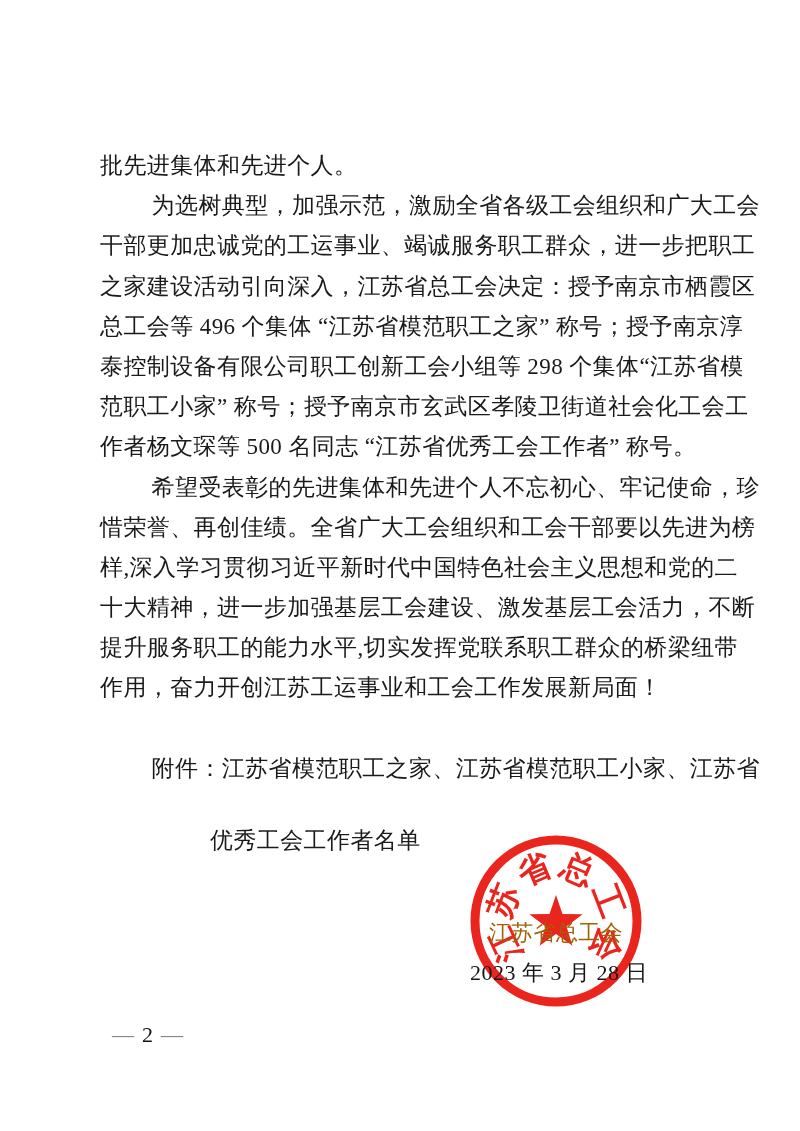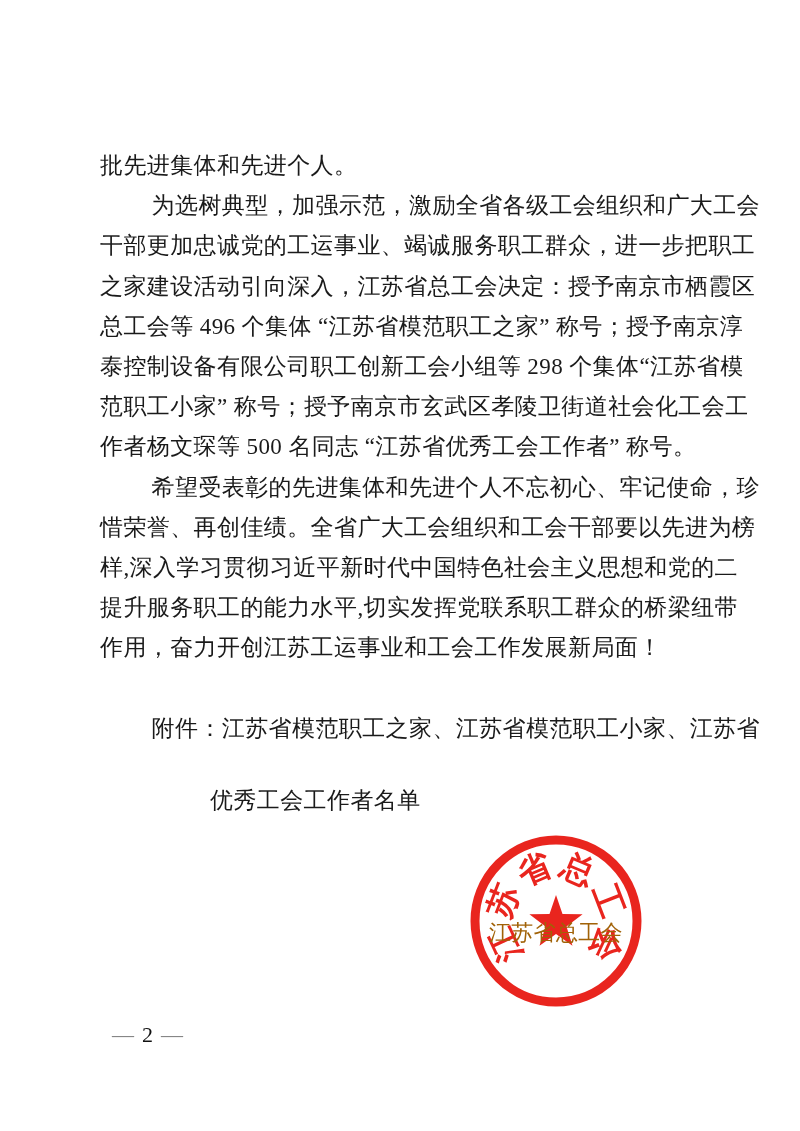--- a/index.html
+++ b/index.html
@@ -74,20 +74,21 @@
     <div class="line indent">为选树典型，加强示范，激励全省各级工会组织和广大工会</div>
     <div class="line">干部更加忠诚党的工运事业、竭诚服务职工群众，进一步把职工</div>
     <div class="line">之家建设活动引向深入，江苏省总工会决定：授予南京市栖霞区</div>
     <div class="line">总工会等 496 个集体 “江苏省模范职工之家” 称号；授予南京淳</div>
     <div class="line">泰控制设备有限公司职工创新工会小组等 298 个集体“江苏省模</div>
     <div class="line">范职工小家” 称号；授予南京市玄武区孝陵卫街道社会化工会工</div>
     <div class="line">作者杨文琛等 500 名同志 “江苏省优秀工会工作者” 称号。</div>
     <div class="line indent">希望受表彰的先进集体和先进个人不忘初心、牢记使命，珍</div>
     <div class="line">惜荣誉、再创佳绩。全省广大工会组织和工会干部要以先进为榜</div>
     <div class="line">样,深入学习贯彻习近平新时代中国特色社会主义思想和党的二</div>
+    <div class="line">十大精神，进一步加强基层工会建设、激发基层工会活力，不断</div>
     <div class="line">提升服务职工的能力水平,切实发挥党联系职工群众的桥梁纽带</div>
     <div class="line">作用，奋力开创江苏工运事业和工会工作发展新局面！</div>
     <div class="line spacer"></div>
     <div class="line indent">附件：江苏省模范职工之家、江苏省模范职工小家、江苏省</div>
     <div class="line hang">优秀工会工作者名单</div>
   </div>
 
   <svg class="seal-svg" width="800" height="1131" viewBox="0 0 800 1131" xmlns="http://www.w3.org/2000/svg">
     <g opacity="0.93" fill="#e8150d" stroke="none" font-family="Liberation Serif, DejaVu Serif, serif" font-weight="bold">
       <circle cx="556" cy="921" r="81" fill="none" stroke="#e8150d" stroke-width="9"></circle>
@@ -98,18 +99,19 @@
         <text transform="translate(534.1,869.5) rotate(-23)" text-anchor="middle" dominant-baseline="central">省</text>
         <text transform="translate(577.9,869.5) rotate(23)" text-anchor="middle" dominant-baseline="central">总</text>
         <text transform="translate(608.3,900.9) rotate(69)" text-anchor="middle" dominant-baseline="central">工</text>
         <text transform="translate(606.7,944.7) rotate(115)" text-anchor="middle" dominant-baseline="central">会</text>
       </g>
     </g>
   </svg>
 
   <div class="signature">江苏省总工会</div>
 
+  <div class="issue-date">2023 年 3 月 28 日</div>
 
   <div class="page-number">
     <span class="dash">—</span><span class="num">2</span><span class="dash">—</span>
   </div>
 
 </div>
 
 </body></html>

